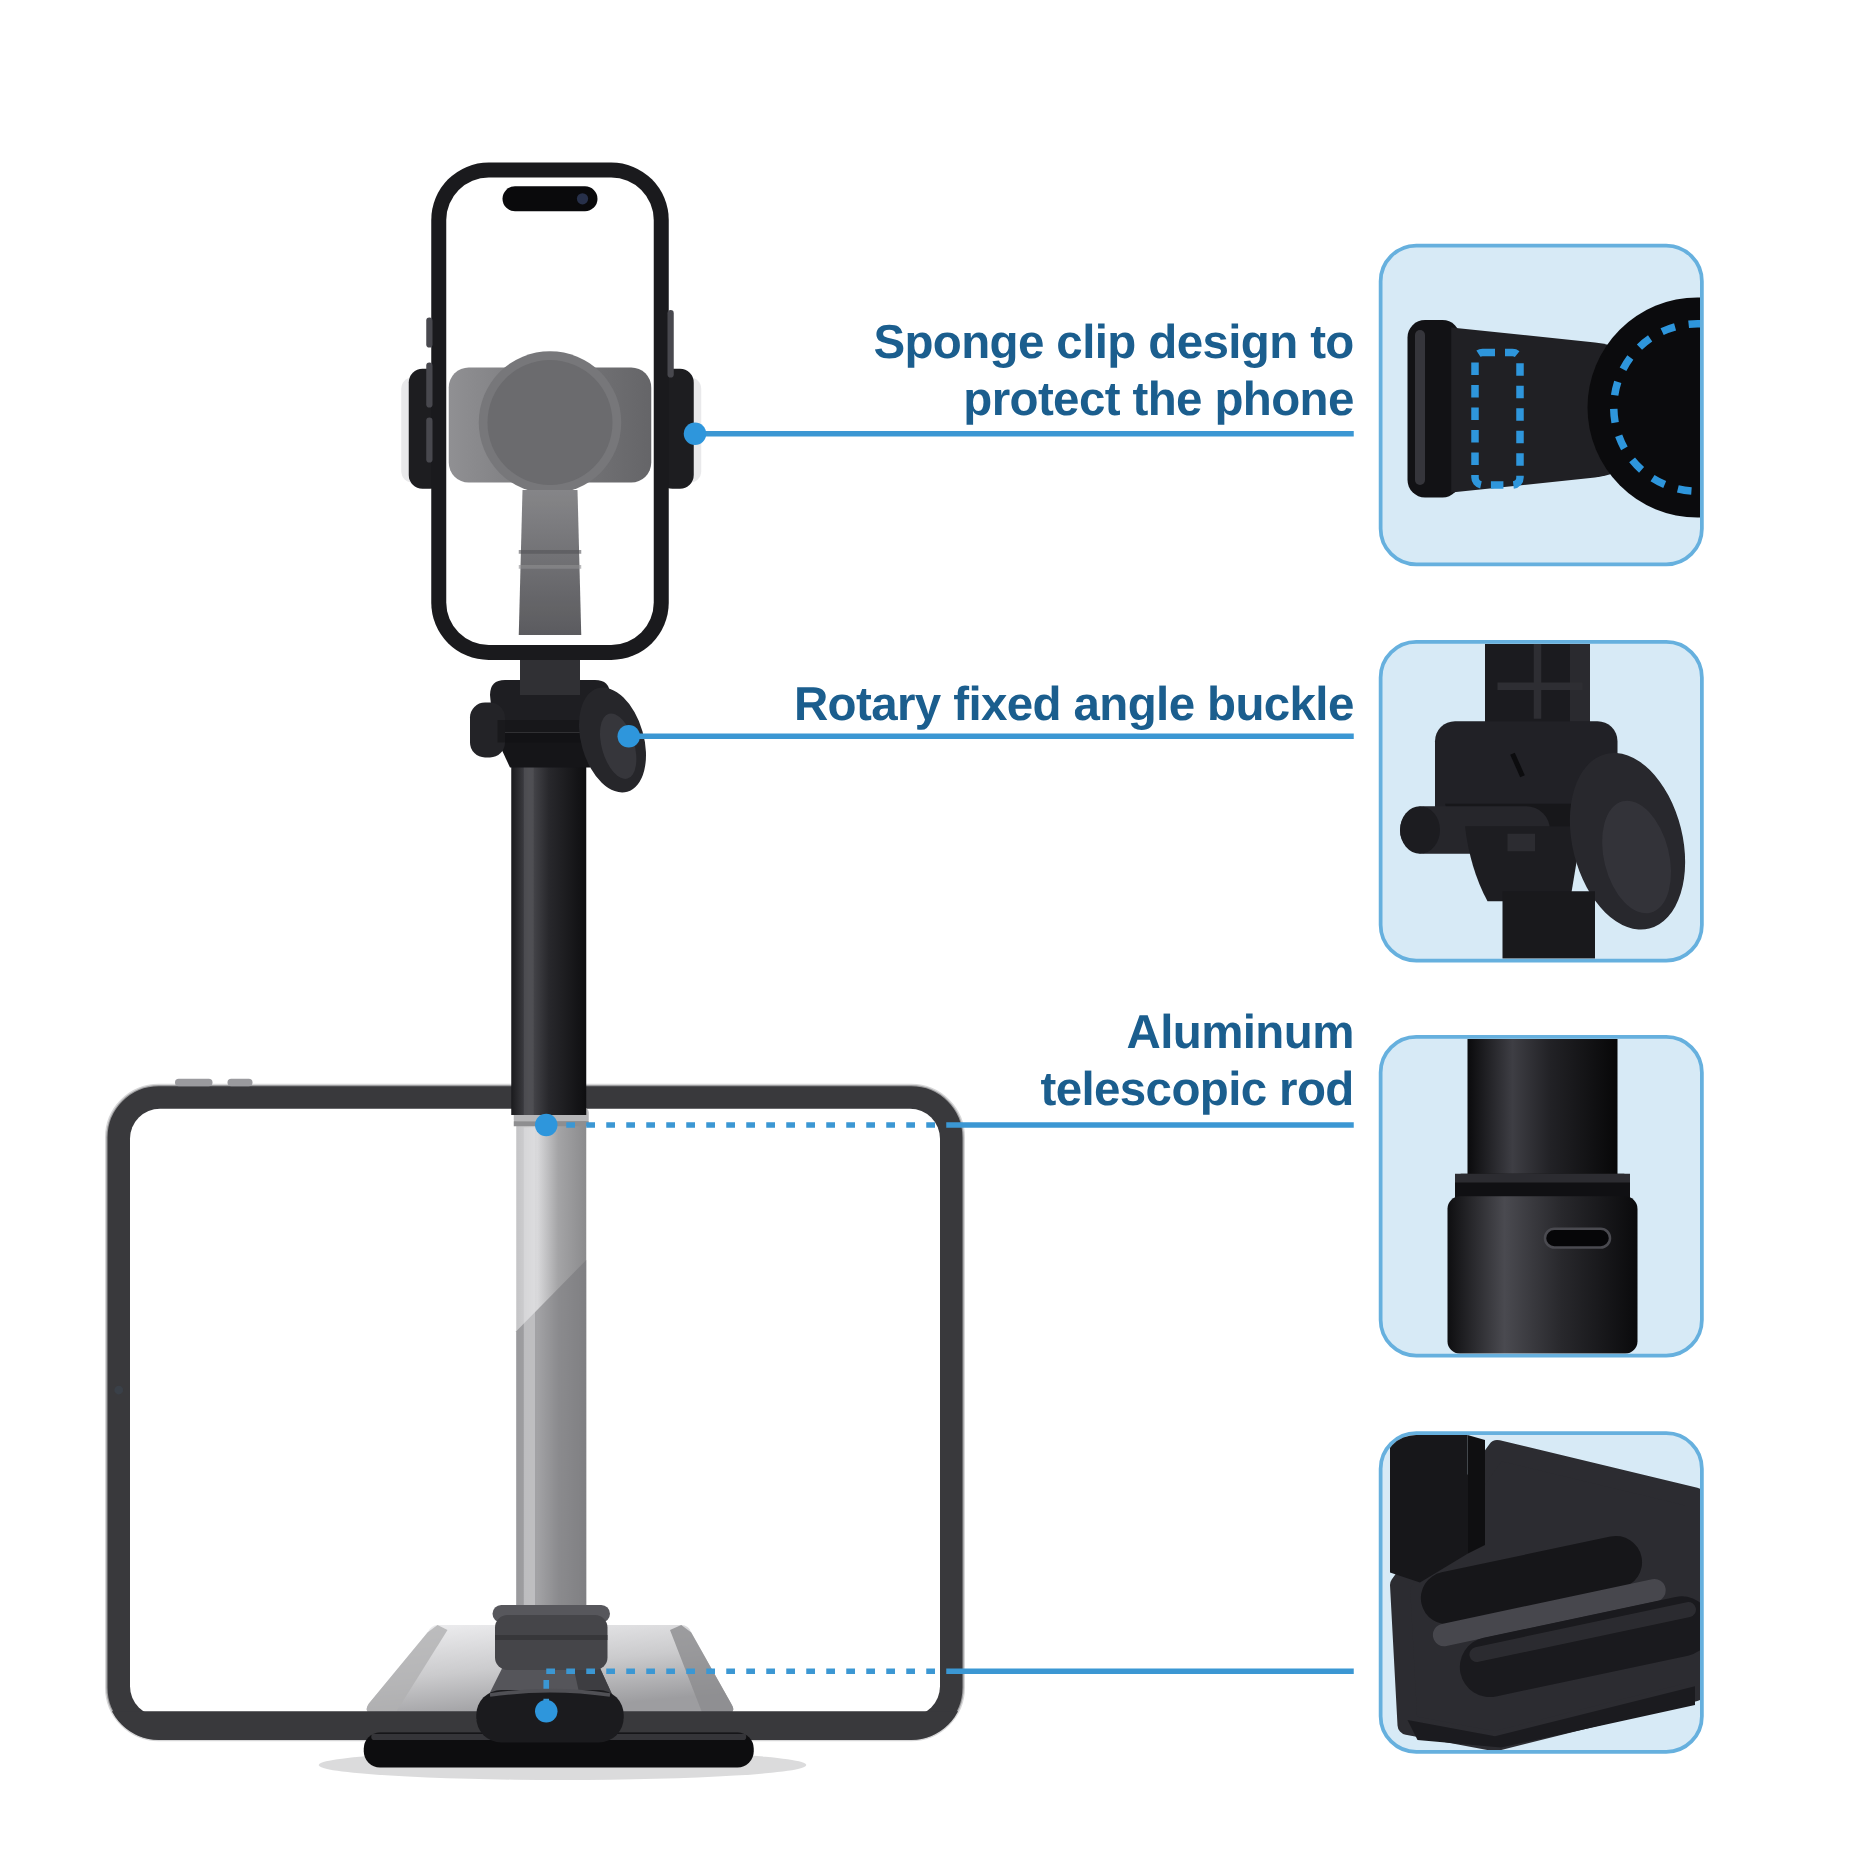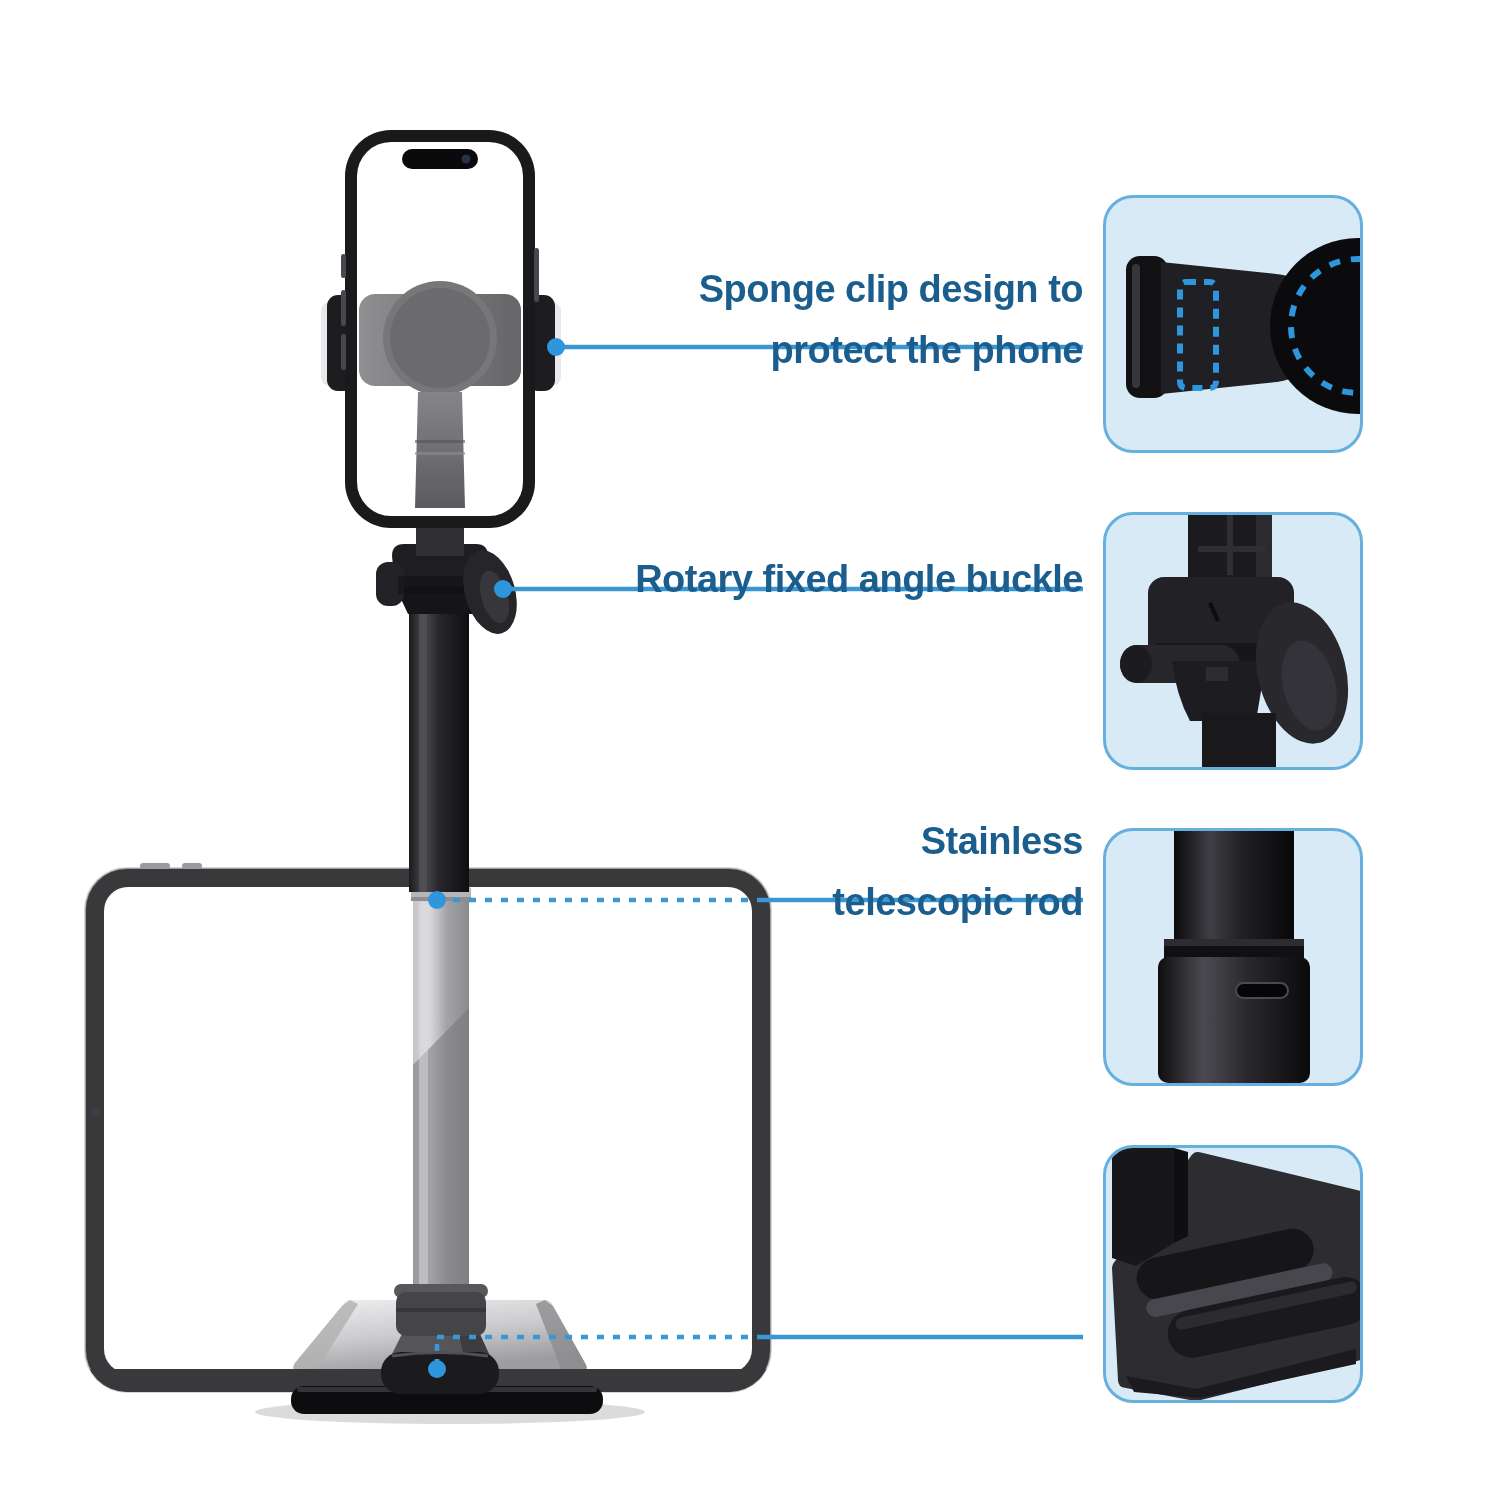--- a/index.html
+++ b/index.html
@@ -6,21 +6,21 @@
   body{
     width:1500px;height:1500px;position:relative;overflow:hidden;
     background:#ffffff;font-family:"Liberation Sans",sans-serif;
   }
   .stage{position:absolute;left:0;top:0;}
   .label{
     position:absolute;right:417px;text-align:right;color:#1b5e8e;
     font-weight:bold;font-size:38px;line-height:46px;letter-spacing:-0.5px;
     white-space:nowrap;
   }
-  .label span{display:block;margin-top:15px;}
+  .label span{display:block;}
   .card{
     position:absolute;left:1103px;width:260px;height:258px;
     background:#d7eaf6;border:3px solid #66b0de;border-radius:30px;
     overflow:hidden;box-sizing:border-box;
   }
   .card svg{display:block;width:254px;height:252px;}
 </style>
 </head>
 <body>
 
@@ -169,21 +169,21 @@
 </svg>
 
 <div class="label" style="top:251px">
   <span>Sponge clip design to</span>
   <span>protect the phone</span>
 </div>
 <div class="label" style="top:541px">
   <span>Rotary fixed angle buckle</span>
 </div>
 <div class="label" style="top:803px">
-  <span>Stainless</span>
+  <span>Aluminum</span>
   <span>telescopic rod</span>
 </div>
 <div class="label" style="top:1194px">
 </div>
 
 <div class="card" style="top:195px">
   <svg viewBox="0 0 254 252">
     <rect x="20" y="58" width="42" height="142" rx="14" fill="#121215"></rect>
     <rect x="26" y="66" width="8" height="124" rx="4" fill="#3f3f45" opacity="0.8"></rect>
     <path d="M55,64 L170,76 C202,80 216,94 219,110 L219,150 C213,168 196,180 170,184 L55,196 Z" fill="#202024"></path>

